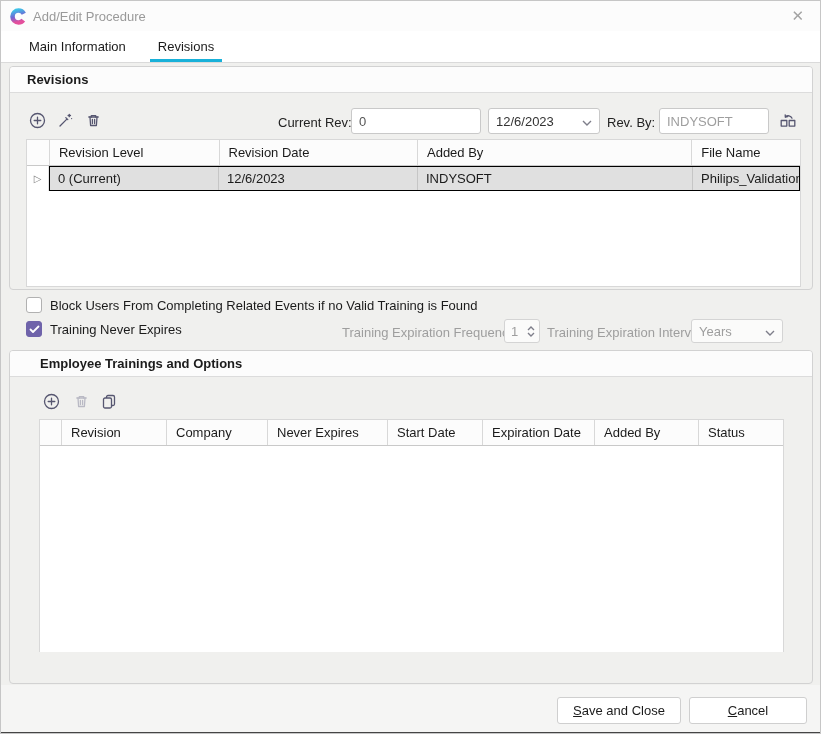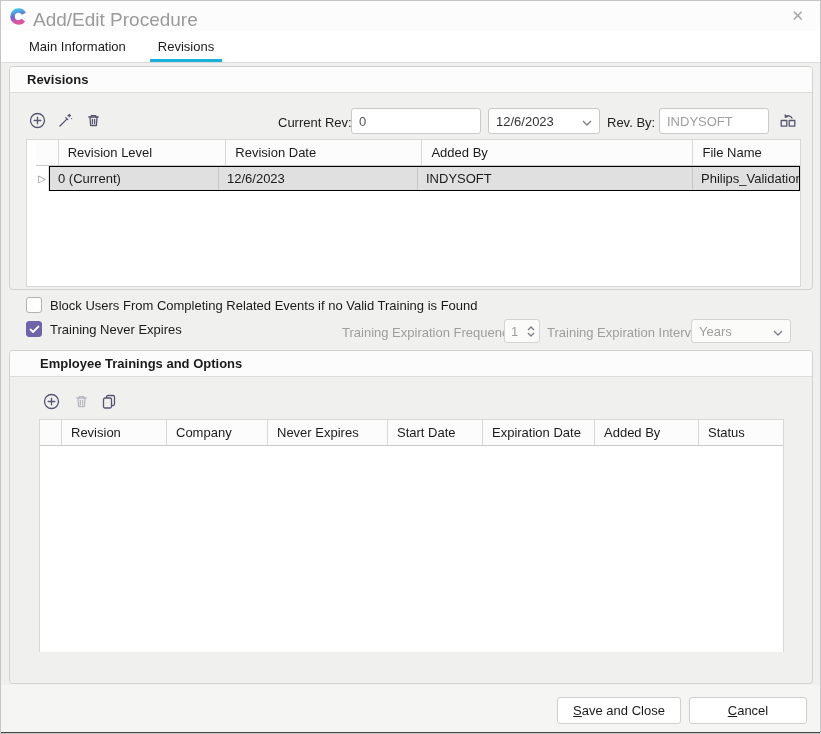--- a/index.html
+++ b/index.html
@@ -3,21 +3,21 @@
 <meta charset="utf-8">
 <style>
   * { margin:0; padding:0; box-sizing:border-box; }
   html,body { width:821px; height:734px; }
   body { font-family:"Liberation Sans", sans-serif; font-size:13px; color:#1b1b1b; background:#fff; }
   .window { position:relative; width:821px; height:734px; background:#fff; border:1px solid #c6c6c6; overflow:hidden; }
 
   
   .titlebar { position:absolute; left:0; top:0; width:100%; height:30px; background:#fcfcfc; }
   .titlebar .logo { position:absolute; left:9px; top:7px; width:17px; height:17px; }
-  .titlebar .title { position:absolute; left:32px; top:8px; color:#9a9a9a; font-size:19px; }
+  .titlebar .title { position:absolute; left:32px; top:8px; color:#9a9a9a; font-size:13px; }
   .titlebar .close { position:absolute; right:16px; top:6px; color:#a3a3a3; font-size:15px; cursor:pointer; line-height:18px; }
 
   
   .tabstrip { position:absolute; left:0; top:30px; width:100%; height:31px; background:#fff; display:flex; align-items:center; padding-left:20px; gap:16px; }
   .tab { padding:7px 8px 8px 8px; color:#1b1b1b; cursor:pointer; }
   .tab.active { border-bottom:3px solid #19b1d9; padding-bottom:5px; }
 
   
   .content { position:absolute; left:0; top:61px; width:100%; height:623px; background:#f0f0ee; border-top:1px solid #dadada; }
 
@@ -125,21 +125,21 @@
     <input class="box" style="left: 658px; top: 45px; width: 110px; color: rgb(158, 158, 158);" readonly="" value="INDYSOFT">
     <div class="icon-btn" style="left:776px; top:48px; width:22px;">
       <svg width="20" height="17" viewBox="0 0 20 17">
           <rect x="3.2" y="8.5" width="5.6" height="5.6"></rect>
           <rect x="11.2" y="8.5" width="5.6" height="5.6"></rect>
           <path d="M14 6.2c-1-2.6-4.6-3.2-6.6-1.3"></path>
           <path d="M7.2 2.8l.2 2.3 2.3-.4"></path>
         </svg>
     </div>
 
-    <div class="grid" style="left:25px; top:76px; width:775px; height:148px;padding-left:9px;">
+    <div class="grid" style="left:25px; top:76px; width:775px; height:148px;">
       <div class="grid-head">
         <div class="hc" style="width:23px; padding-left:0;"></div>
         <div class="hc" style="width:170px;">Revision Level</div>
         <div class="hc" style="width:199px;">Revision Date</div>
         <div class="hc" style="width:275px;">Added By</div>
         <div class="hc" style="width:108px; border-right:none;">File Name</div>
       </div>
       <div class="grid-row">
         <div class="expander-cell" style="width:23px;">▷</div>
         <div class="sel-wrap">
@@ -170,21 +170,21 @@
       <span class="chev" style="display:flex; flex-direction:column; gap:1px;">
         <svg width="8" height="5" viewBox="0 0 8 5">
             <polyline points="1,4 4,1 7,4"></polyline>
           </svg>
         <svg width="8" height="5" viewBox="0 0 8 5">
             <polyline points="1,1 4,4 7,1"></polyline>
           </svg>
       </span>
     </div>
     <div class="fld-label dim" style="left:546px; top:262px;">Training Expiration Interval</div>
-    <div class="combo dim" style="left:690px; top:256px; width:100px; height:24px;">
+    <div class="combo dim" style="left:690px; top:256px; width:92px; height:24px;">
       <span>Years</span>
       <span class="chev"><svg width="10" height="6" viewBox="0 0 10 6">
             <polyline points="1,1 5,5 9,1"></polyline>
           </svg></span>
     </div>
 
     <div class="groupbox" style="left:8px; top:287px; width:804px; height:334px;">
       <div class="group-header" style="padding-left:30px;">Employee Trainings and Options</div>
     </div>
 

